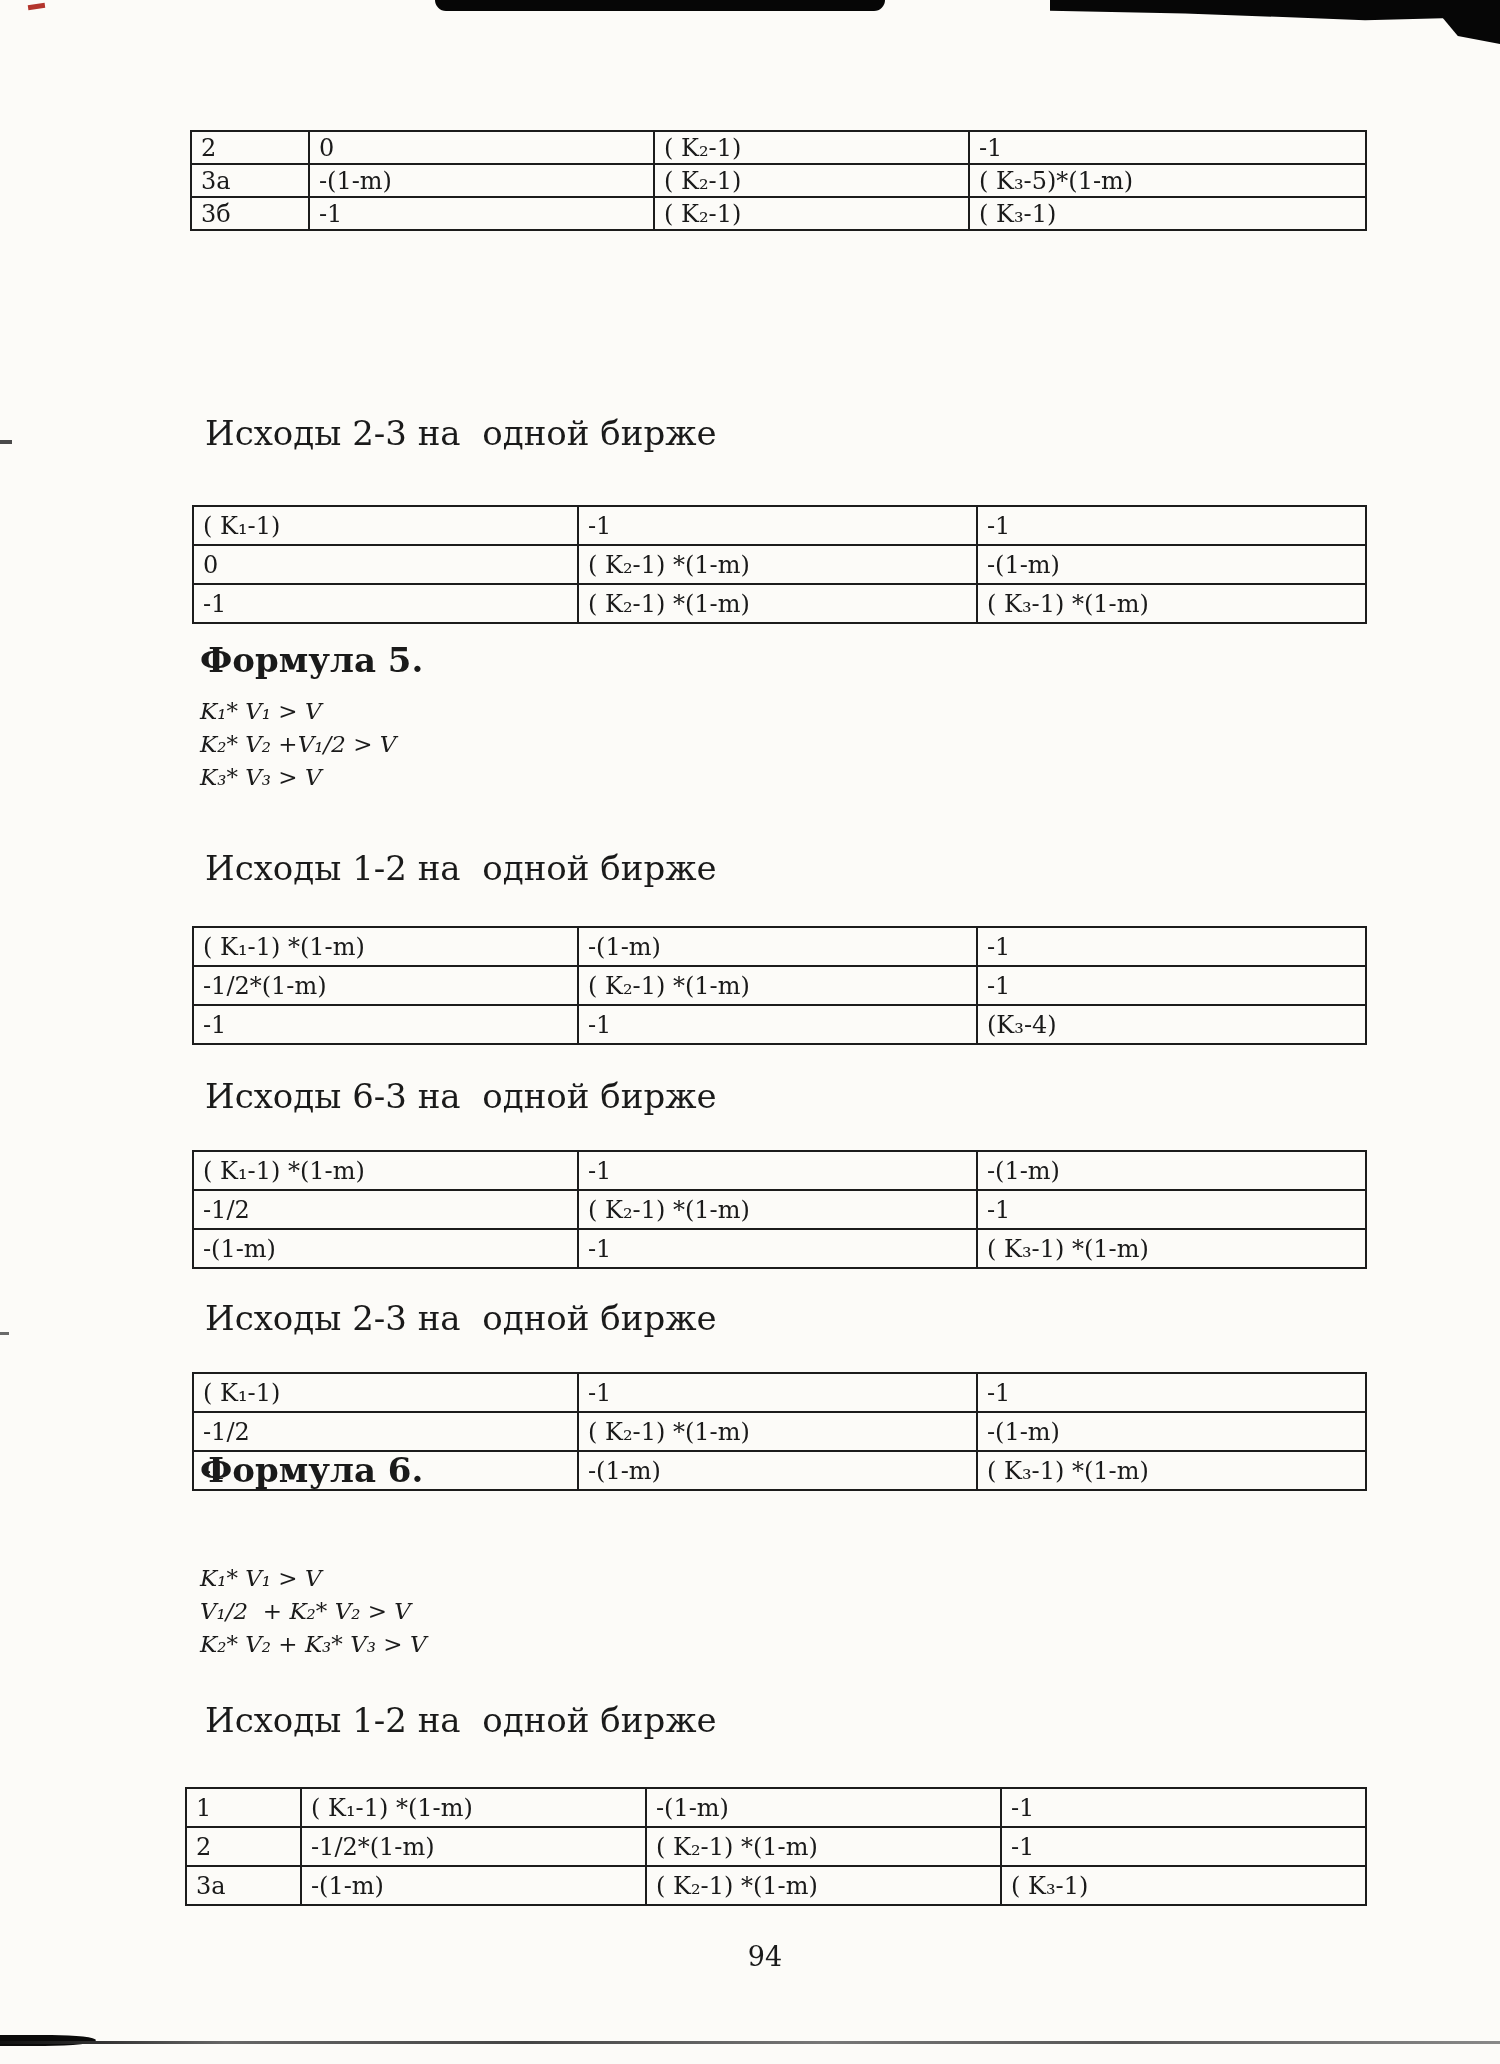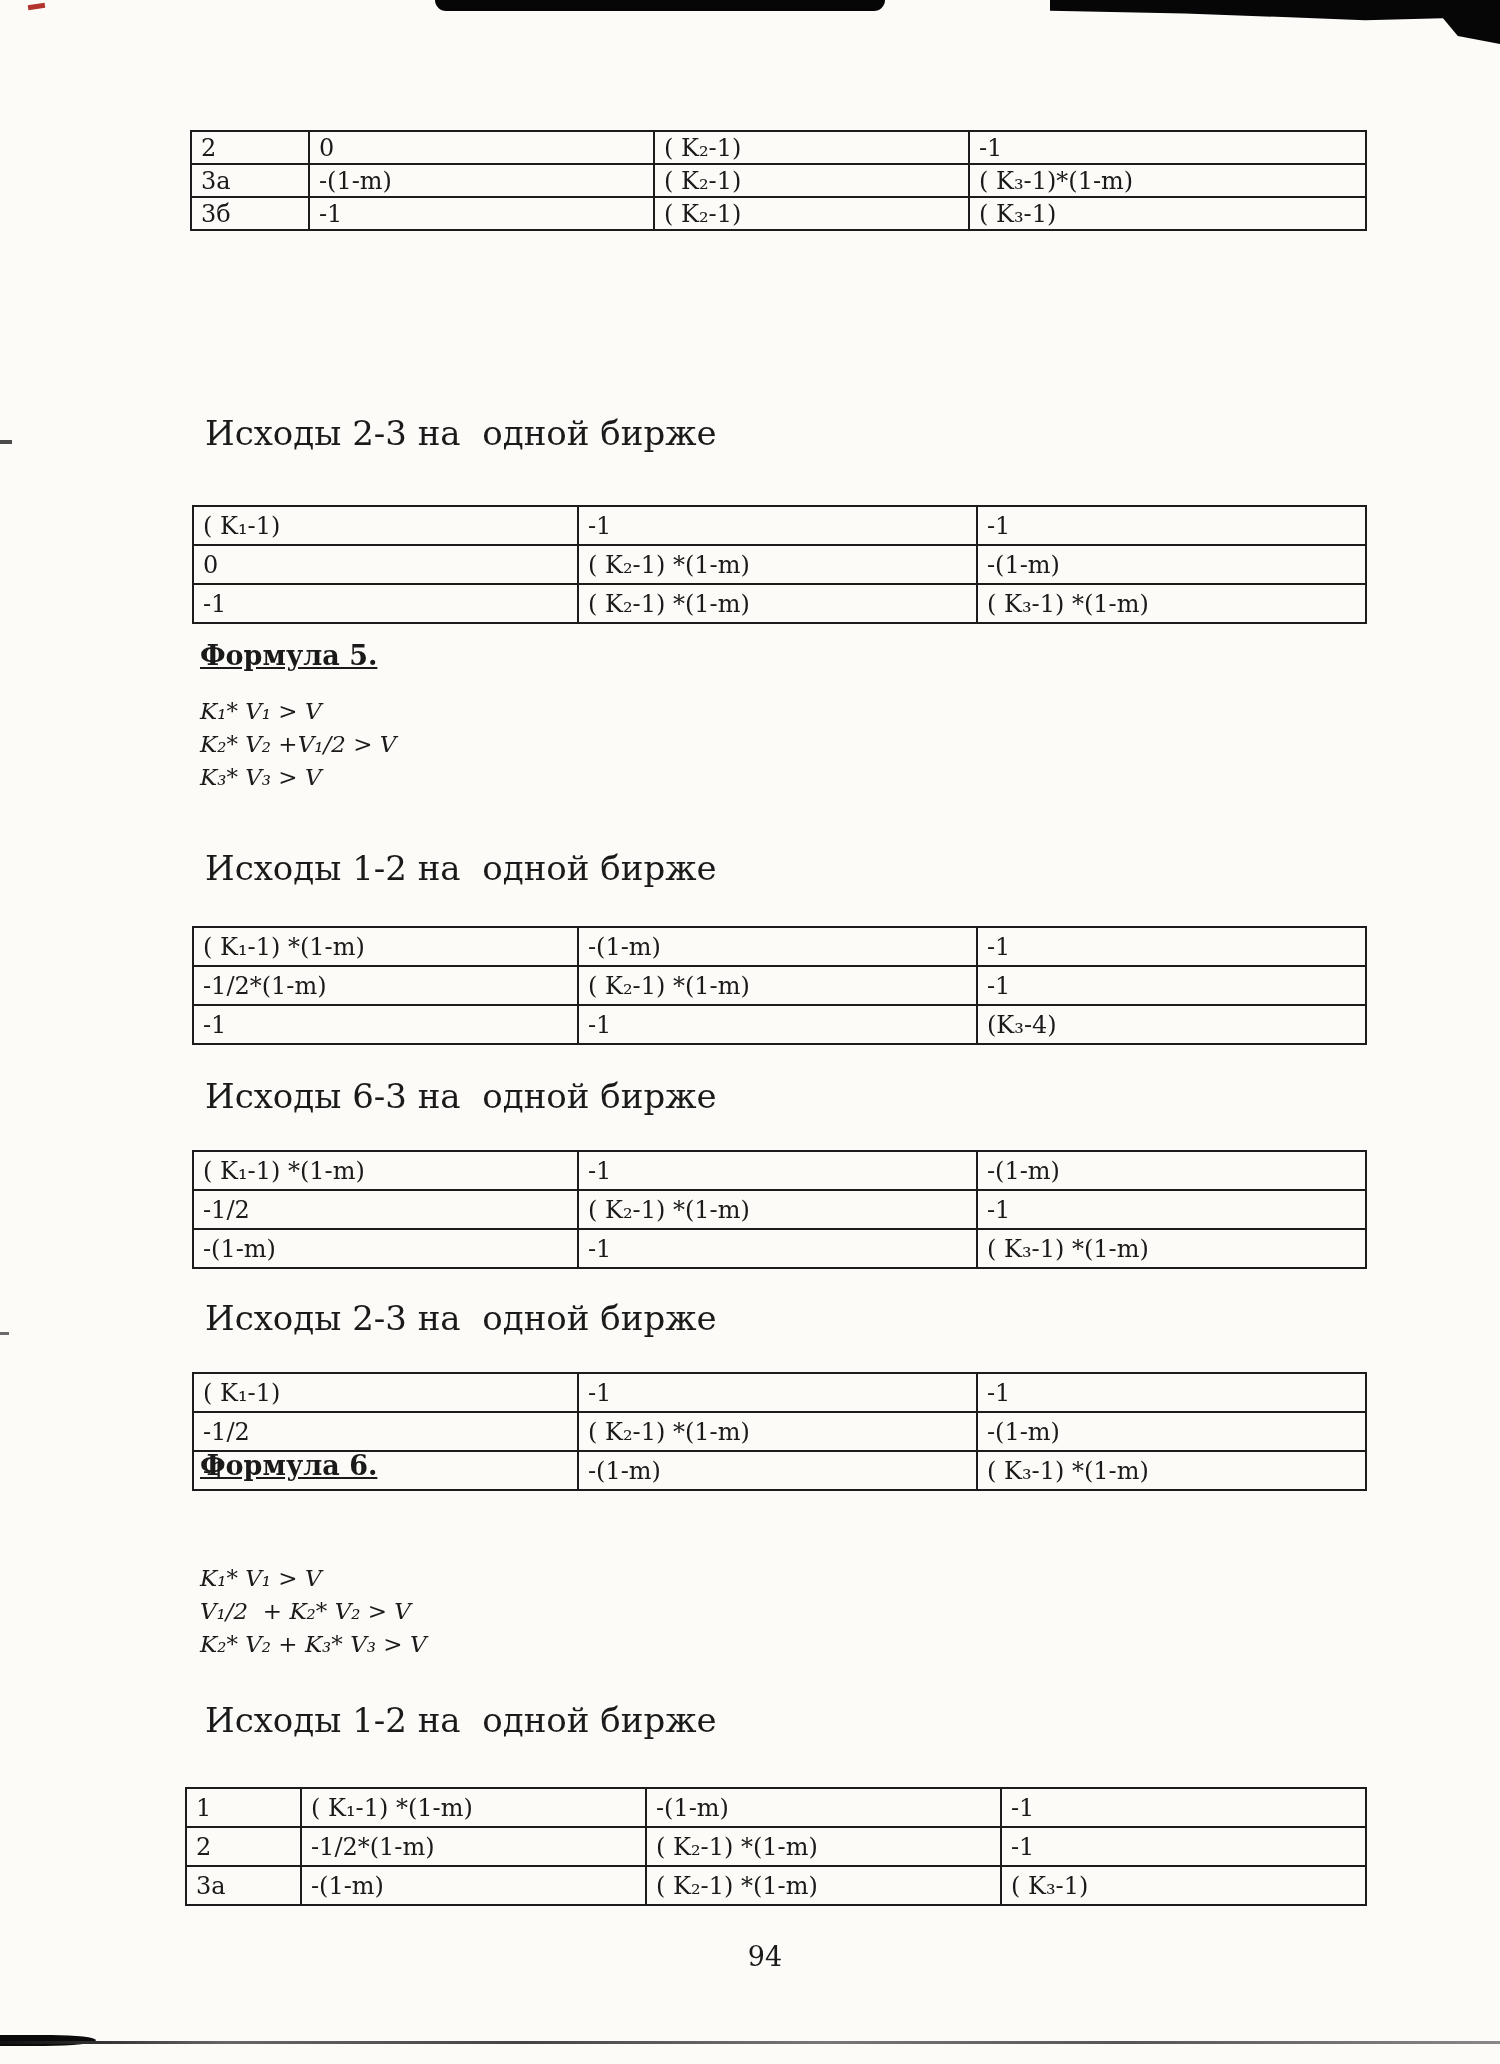--- a/index.html
+++ b/index.html
@@ -22,21 +22,21 @@
   .bottom-line { position:absolute; left:0; top:2041px; width:1500px; height:3px;
                  background:linear-gradient(90deg,#111 0%,#222 4%,#666 15%,#444 35%,#777 55%,#555 75%,#888 100%); }
   
   .tbl { position:absolute; border-collapse:collapse; table-layout:fixed; font-size:24px; }
   .tbl td { border:2px solid #1c1c1c; padding:1px 9px; vertical-align:middle; white-space:nowrap; overflow:hidden; }
   .tbl.rows38 td { height:35px;margin-top:44px; }
   .tbl.rows32 td { height:29px; }
   
   .para { position:absolute; left:173px; top:256px; width:1192px; font-size:25.5px; line-height:31px; text-align:justify; }
   .sec-title { position:absolute; font-size:34px; white-space:pre; }
-  .formula-title { position:absolute; font-size:27px; font-weight:bold;text-decoration:underline; }
+  .formula-title { position:absolute; font-size:34px; font-weight:bold; }
   .eq-block { position:absolute; font-size:23px;font-style:italic; }
   .eq-line { line-height:33px; white-space:pre; }
   .page-num { position:absolute; left:15px; top:1941px; width:1500px; text-align:center; font-size:27px; }
 </style>
 </head>
 <body>
 
 <div class="page">
 
   <div class="strip1"></div>
@@ -59,21 +59,21 @@
         <tr>
           <td>2</td>
           <td>0</td>
           <td>( K₂-1)</td>
           <td>-1</td>
         </tr>
         <tr>
           <td>3а</td>
           <td>-(1-m)</td>
           <td>( K₂-1)</td>
-          <td>( K₃-1)*(1-m)</td>
+          <td>( K₃-5)*(1-m)</td>
         </tr>
         <tr>
           <td>3б</td>
           <td>-1</td>
           <td>( K₂-1)</td>
           <td>( K₃-1)</td>
         </tr>
       </tbody>
     </table>
 

